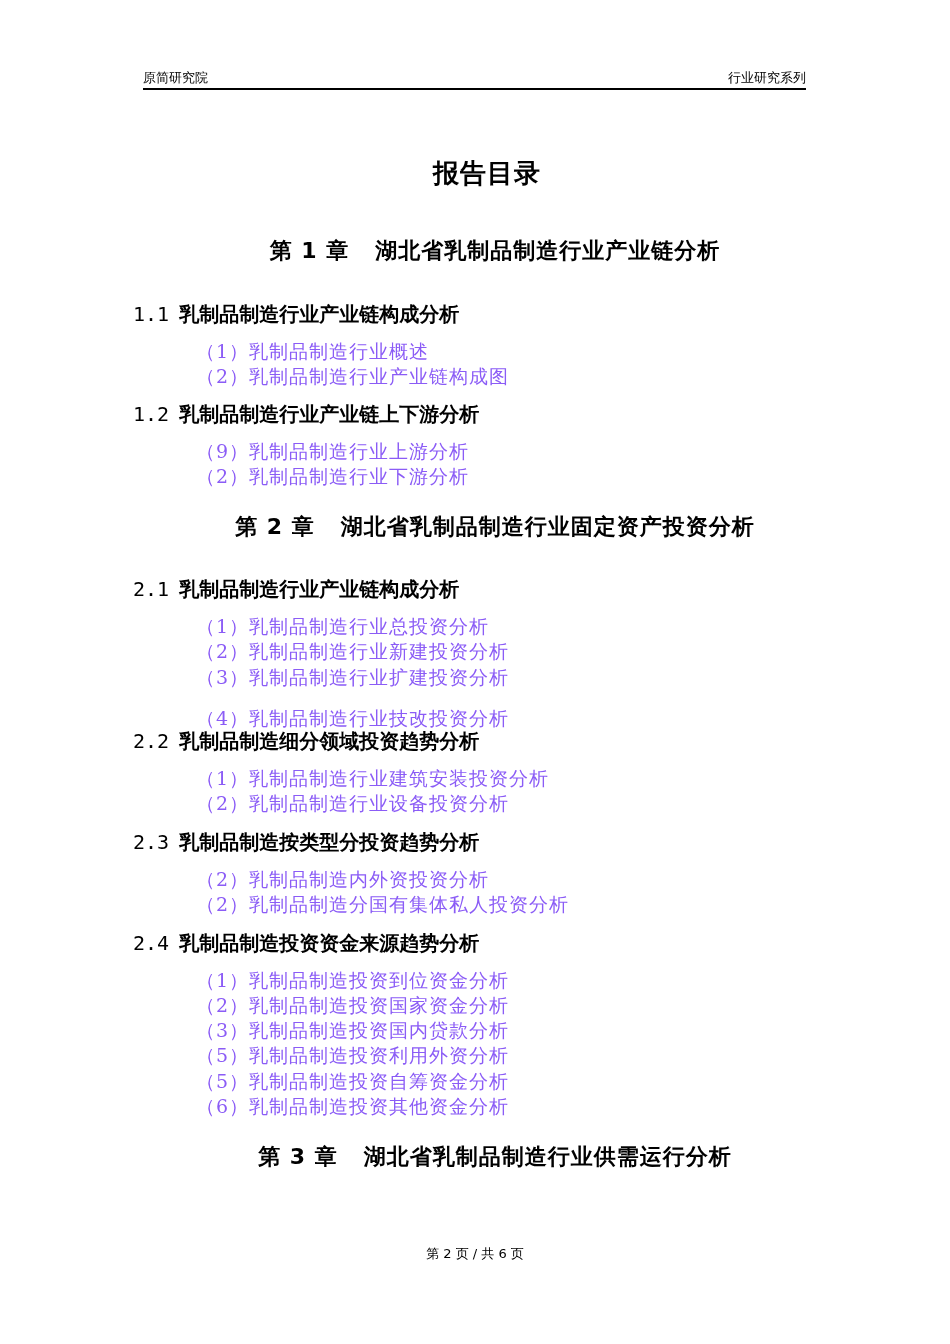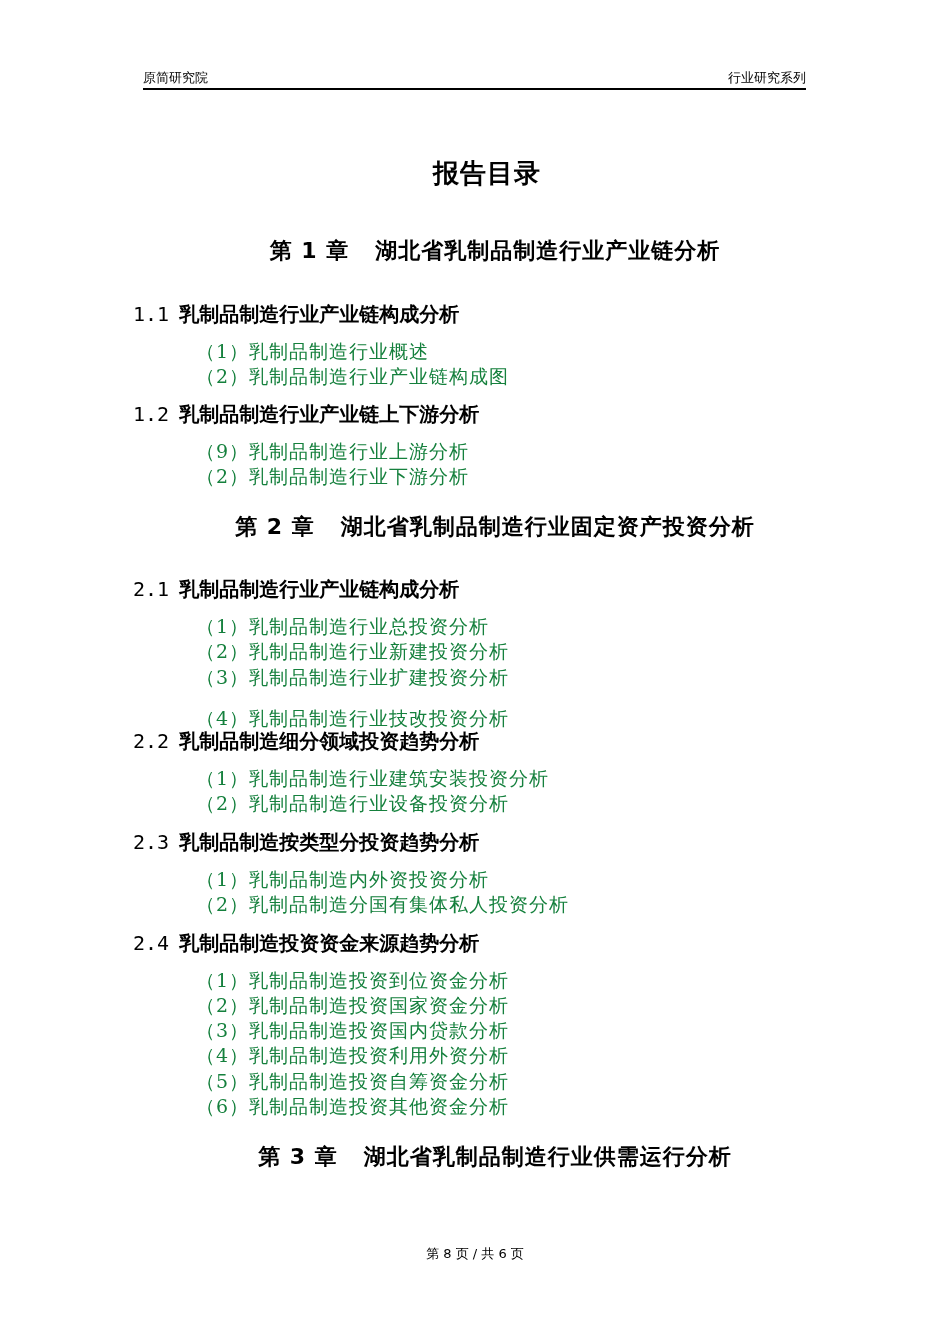--- a/index.html
+++ b/index.html
@@ -20,21 +20,21 @@
       font-family: "DejaVu Sans", sans-serif; font-size: 22px; font-weight: bold; letter-spacing: 1px; padding-left: 20px;
     }
     .chapter .num { margin-right: 26px; }
     .section {
       position: absolute; left: 133px;
       font-family: "DejaVu Sans", sans-serif; font-size: 20px; font-weight: bold;
     }
     .section .snum { font-family: "DejaVu Sans Mono", monospace; font-weight: normal; margin-right: 10px; }
     .item {
       position: absolute; left: 196px;
-      font-family: "DejaVu Serif", serif; font-size: 19px; color: #15803d; letter-spacing: 1px;
+      font-family: "DejaVu Serif", serif; font-size: 19px; color: #8b5cf6; letter-spacing: 1px;
     }
     .footer {
       position: absolute; left: 0; width: 950px; top: 1245px; text-align: center;
       font-family: "DejaVu Sans", sans-serif; font-size: 13px;
     }
   </style>
 </head>
 <body>
 
 <div class="header">
@@ -74,30 +74,30 @@
 
 <div class="section" style="top:728px;">
   <span class="snum">2.2</span><span>乳制品制造细分领域投资趋势分析</span>
 </div>
 <div class="item" style="top:766px;">（1）乳制品制造行业建筑安装投资分析</div>
 <div class="item" style="top:791px;">（2）乳制品制造行业设备投资分析</div>
 
 <div class="section" style="top:829px;">
   <span class="snum">2.3</span><span>乳制品制造按类型分投资趋势分析</span>
 </div>
-<div class="item" style="top:867px;">（1）乳制品制造内外资投资分析</div>
+<div class="item" style="top:867px;">（2）乳制品制造内外资投资分析</div>
 <div class="item" style="top:892px;">（2）乳制品制造分国有集体私人投资分析</div>
 
 <div class="section" style="top:930px;">
   <span class="snum">2.4</span><span>乳制品制造投资资金来源趋势分析</span>
 </div>
 <div class="item" style="top:968px;">（1）乳制品制造投资到位资金分析</div>
 <div class="item" style="top:993px;">（2）乳制品制造投资国家资金分析</div>
 <div class="item" style="top:1018px;">（3）乳制品制造投资国内贷款分析</div>
-<div class="item" style="top:1043px;">（4）乳制品制造投资利用外资分析</div>
+<div class="item" style="top:1043px;">（5）乳制品制造投资利用外资分析</div>
 <div class="item" style="top:1069px;">（5）乳制品制造投资自筹资金分析</div>
 <div class="item" style="top:1094px;">（6）乳制品制造投资其他资金分析</div>
 
 <div class="chapter" style="top:1142px;">
   <span class="num">第 3 章</span><span>湖北省乳制品制造行业供需运行分析</span>
 </div>
 
-<div class="footer">第 8 页 / 共 6 页</div>
+<div class="footer">第 2 页 / 共 6 页</div>
 
 </body></html>

